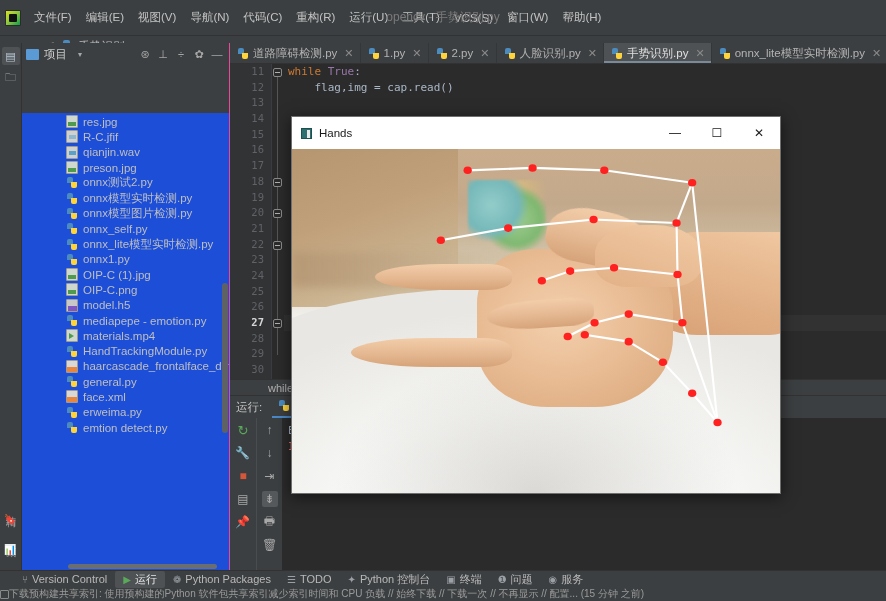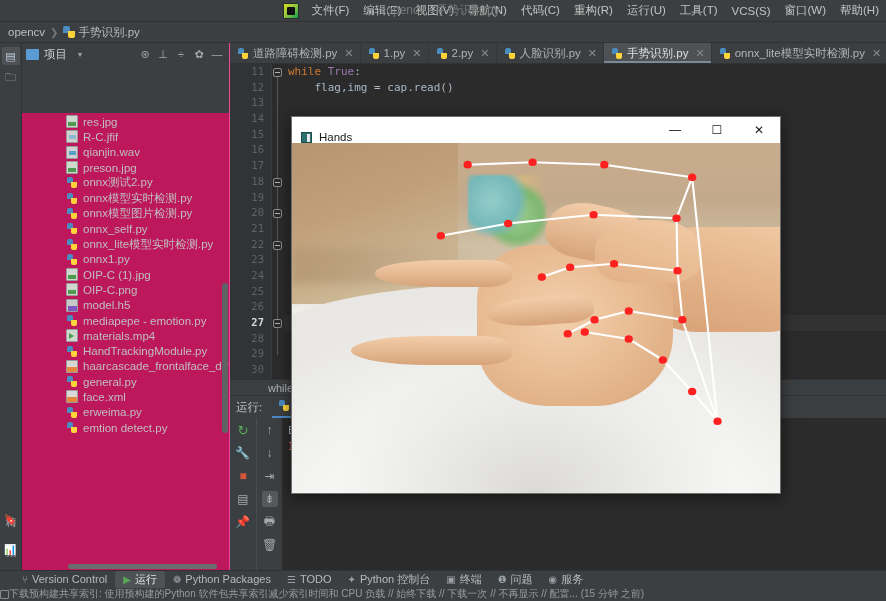--- a/index.html
+++ b/index.html
@@ -9,25 +9,24 @@
     background: #3c3f41;
     font-family: "Liberation Sans", "DejaVu Sans", sans-serif;
     font-size: 11px;
     color: #bbbbbb;
     -webkit-font-smoothing: antialiased;
   }
   #app { position: relative; width: 886px; height: 601px; }
 
   
   .menubar {
-    height: 22px; background: #3c3f41;
+    height: 36px; background: #3c3f41;
     display: flex; align-items: center; gap: 0px;
     border-bottom: 1px solid #323232;
     position: relative;
-    justify-content: flex-end;
   }
   .app-logo {
     width: 16px; height: 16px; margin: 0 6px 0 5px;
     background: linear-gradient(135deg,#d9e021 0%,#8cc63e 50%,#0e9c4b 100%);
     border: 1px solid #2b2b2b; border-radius: 1px;
     position: relative; flex: none;
   }
   .app-logo::after {
     content:""; position:absolute; left:3px; top:3px; width:8px; height:8px;
     background:#111; border-radius:1px;
@@ -96,21 +95,21 @@
     width:13px; height:11px; background:#5a9bd5; border-radius:1px; margin-right:5px;
     flex:none;
   }
   .panel-title { font-size:11.5px; color:#c9c9c9; }
   .ph-arrow { margin-left:5px; color:#a6a6a6; font-size:8px; }
   .ph-spacer { flex:1; }
   .ph-tool { width:16px; height:16px; margin-left:2px; display:flex;
              align-items:center; justify-content:center; color:#a6a6a6; font-size:11px; }
 
   .tree {
-    flex:1; overflow:hidden; background:#be185d; position:relative;
+    flex:1; overflow:hidden; background:#1d4ed8; position:relative;
     padding-top:1px;
   }
   .tree-row {
     height:15.3px; display:flex; align-items:center;
     padding-left:44px; font-size:11.5px; color:#bfbfbf; white-space:nowrap;
   }
   .ficon { width:12px; height:13px; margin-right:5px; flex:none; position:relative; }
   .ficon.py::before{content:"";position:absolute;left:1px;top:1px;width:6px;height:6px;background:#4b8bbe;border-radius:2px 2px 0 0;}
   .ficon.py::after{content:"";position:absolute;right:1px;bottom:1px;width:6px;height:6px;background:#ffd43b;border-radius:0 0 2px 2px;}
   .ficon.xml{background:#d8d8d8;border:1px solid #9b9b9b;border-radius:1px;}
@@ -246,21 +245,21 @@
   }
 
   
   .hands-win {
     position:absolute; left:291px; top:116px; width:490px; height:378px;
     background:#ffffff; border:1px solid #6f6f6f;
     box-shadow: 0 3px 14px rgba(0,0,0,.55);
     display:flex; flex-direction:column; z-index:50;
   }
   .hands-title {
-    height:26px; background:#ffffff; display:flex; align-items:flex-end;
+    height:32px; background:#ffffff; display:flex; align-items:center;
     padding-left:9px; flex:none;
   }
   .hands-icon {
     width:11px; height:11px; margin-right:7px; flex:none;
     background:#2d6e6e; position:relative; border:1px solid #1d4f4f;
   }
   .hands-icon::after{content:"";position:absolute;right:1px;top:1px;width:3px;height:8px;background:#e8e8e8;}
   .hands-name { font-size:11.5px; color:#1a1a1a; font-family:"Liberation Sans",sans-serif; }
   .hands-btns { margin-left:auto; display:flex; height:26px; }
   .hbtn { width:42px; height:26px; display:flex; align-items:center; justify-content:center;

